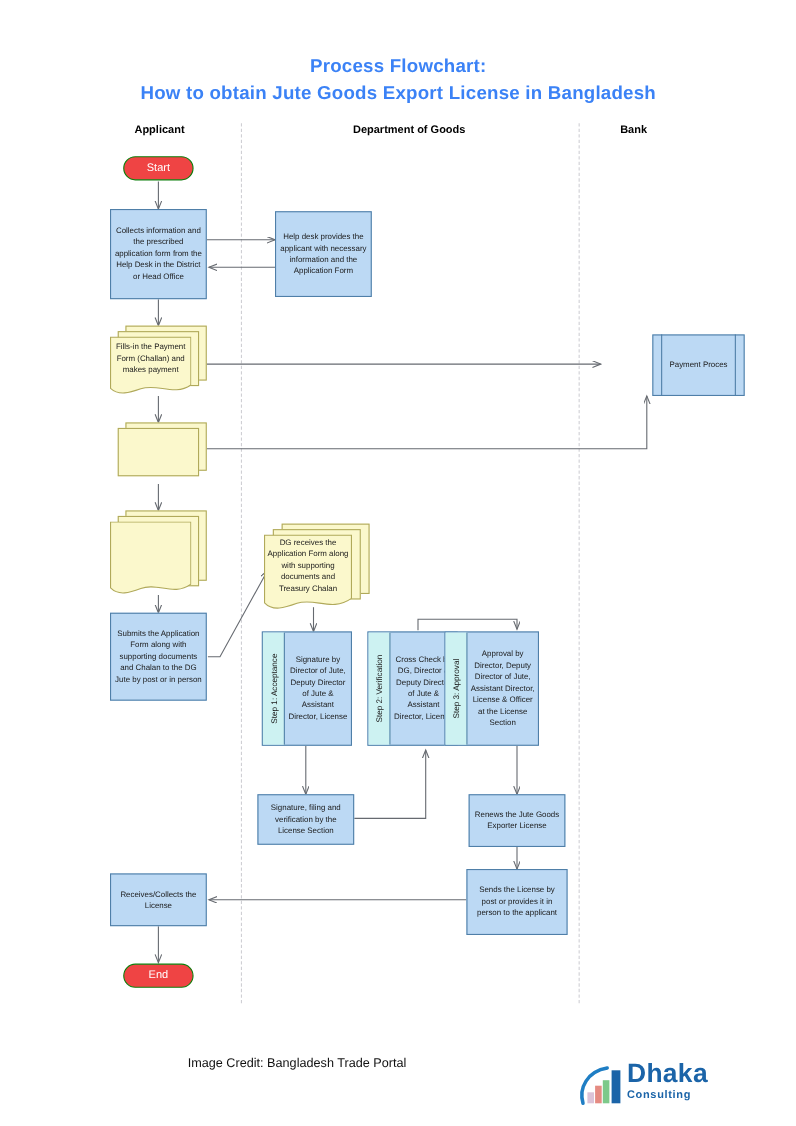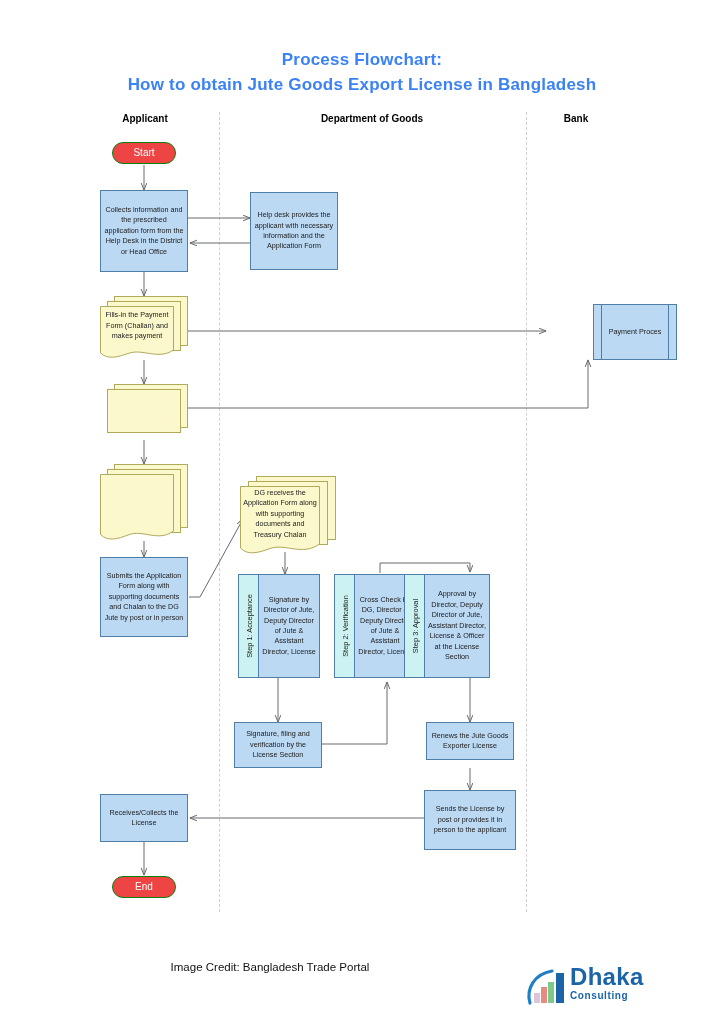--- a/index.html
+++ b/index.html
@@ -350,21 +350,21 @@
 
 <div class="stepbox" style="left:404px; top:574px; width:86px; height:104px;">
   <div class="step-label">
     <span>Step 3: Approval</span>
   </div>
   <div class="step-body">Approval by Director, Deputy Director of Jute, Assistant Director, License &amp; Officer at the License Section</div>
 </div>
 
 <div class="node process" style="left:234px; top:722px; width:88px; height:46px;">Signature, filing and verification by the License Section</div>
 
-<div class="node process" style="left:426px; top:722px; width:88px; height:38px;">Renews the Jute Goods Exporter License</div>
+<div class="node process" style="left:426px; top:722px; width:88px; height:48px;">Renews the Jute Goods Exporter License</div>
 
 <div class="node process" style="left:424px; top:790px; width:92px; height:60px;">Sends the License by post or provides it in person to the applicant</div>
 
 <div class="node process" style="left:100px; top:794px; width:88px; height:48px;">Receives/Collects the License</div>
 
 <div class="node terminator" style="left:112px; top:876px; width:64px; height:22px;">End</div>
 
 <div id="credit">Image Credit: Bangladesh Trade Portal</div>
 
 <div id="logo">

